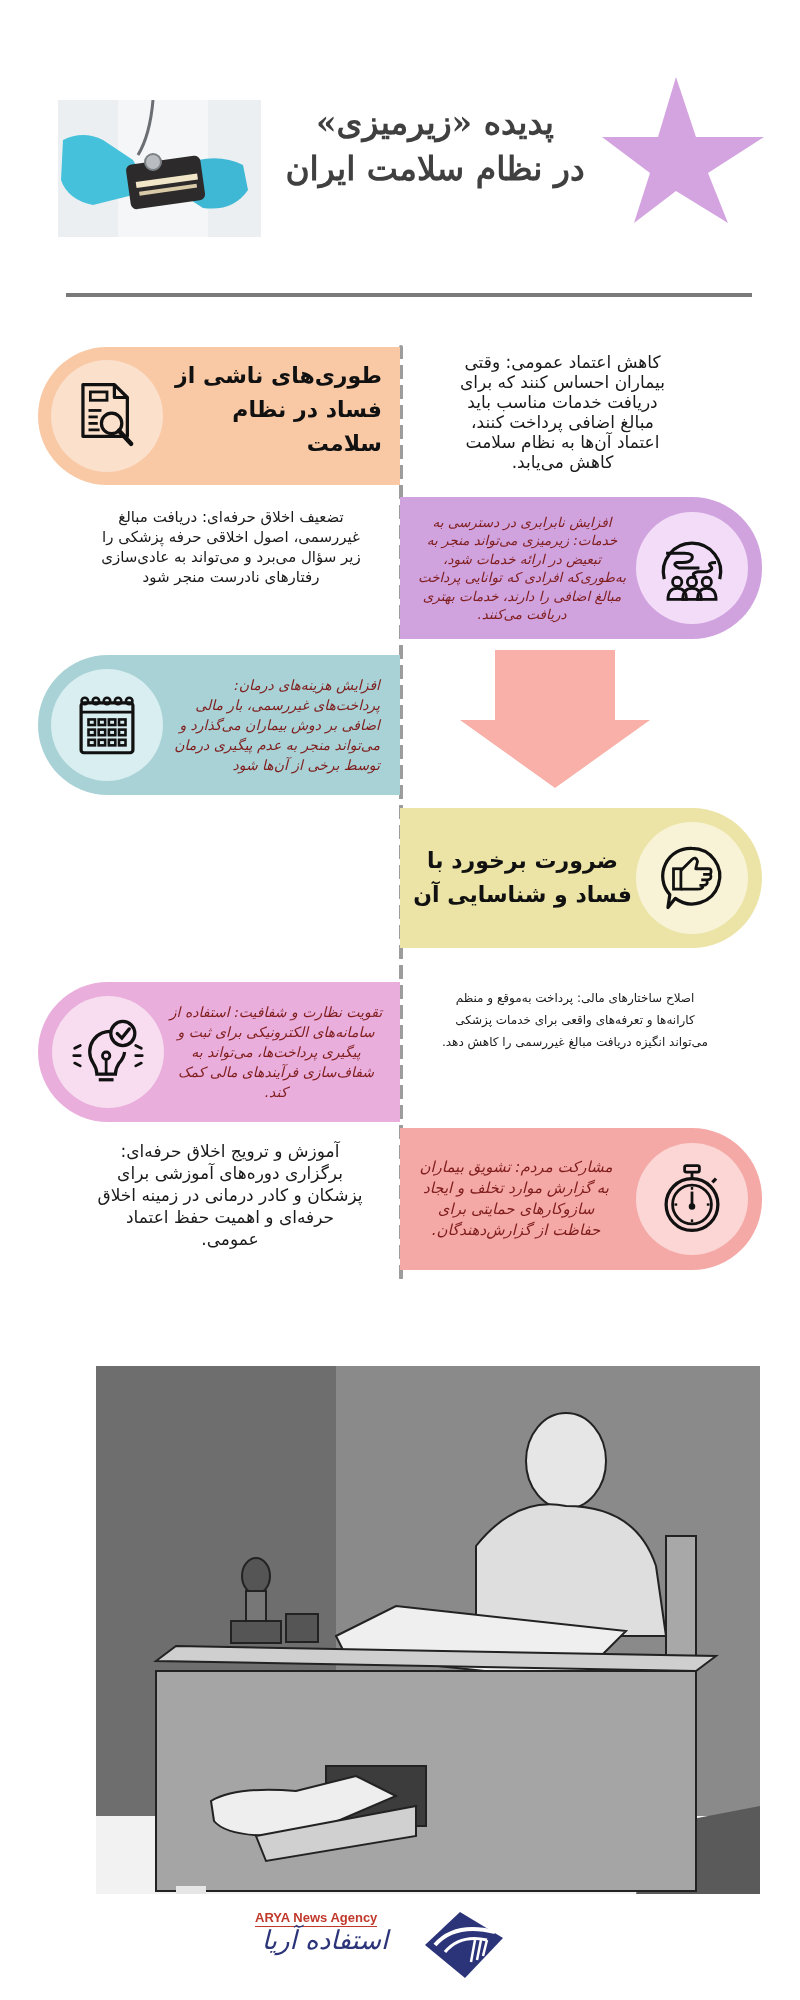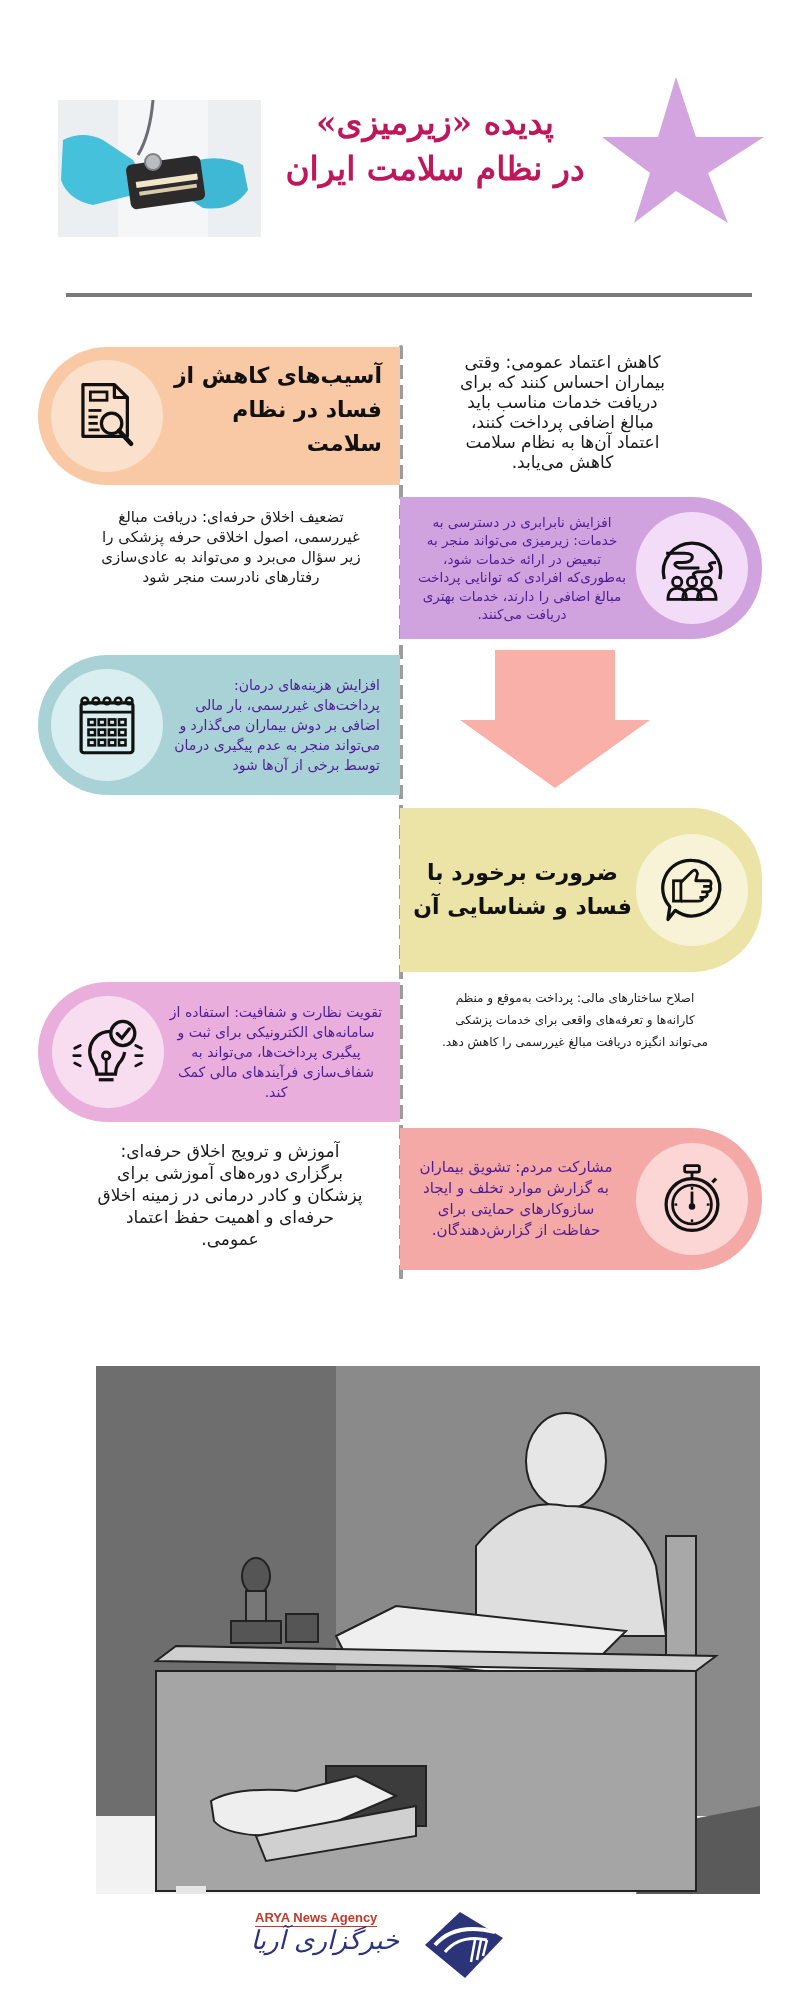--- a/index.html
+++ b/index.html
@@ -4,36 +4,36 @@
 <style>
   * { box-sizing: border-box; margin: 0; padding: 0; }
   html, body { width: 800px; height: 2000px; background: #ffffff; overflow: hidden; }
   body { position: relative; font-family: "DejaVu Sans", sans-serif; color: #1a1a1a; }
   .abs { position: absolute; }
 
   
   .hero-photo { left: 58px; top: 100px; width: 203px; height: 137px; overflow: hidden;
     background: linear-gradient(135deg, #eef1f4 0%, #e3e7ea 60%, #d9dde0 100%); }
   .title { left: 270px; top: 100px; width: 330px; text-align: center; direction: rtl;
-    font-family: "DejaVu Serif", serif; font-weight: bold; font-size: 33px; line-height: 46px; color: #be185d; }
+    font-family: "DejaVu Serif", serif; font-weight: bold; font-size: 33px; line-height: 46px; color: #404040; }
   .star { left: 598px; top: 75px; width: 170px; height: 150px; }
   .divider { left: 66px; top: 293px; width: 686px; height: 4px; background: #7a7a7a; }
 
   
   .timeline { left: 399px; top: 345px; width: 4px; height: 935px;
     background: repeating-linear-gradient(to bottom, #9c9c9c 0 14px, transparent 14px 20px); border-radius: 2px; }
 
   .bubble { position: absolute; display: flex; align-items: center; direction: rtl; }
   .bubble-left { border-radius: 70px 0 0 70px; flex-direction: row-reverse; }
   .bubble-right { border-radius: 0 70px 70px 0; flex-direction: row; }
   .bubble-right::before, .bubble-left::after { content: ""; position: absolute; top: 0; bottom: 0; width: 22px; }
   .icon-disc { width: 112px; height: 112px; border-radius: 50%; display: flex; align-items: center; justify-content: center; flex-shrink: 0; }
   .icon-disc svg { width: 74px; height: 74px; }
   .b-heading { font-family: "DejaVu Sans", sans-serif; font-weight: bold; font-size: 22px; line-height: 34px; text-align: right; color: #111; }
-  .b-text { font-size: 14px; line-height: 19px; text-align: center; color: #4c1d95; }
+  .b-text { font-size: 14px; line-height: 19px; text-align: center; color: #7f1d1d; font-style: italic; }
   .plain { position: absolute; direction: rtl; text-align: center; font-size: 15px; line-height: 20px; color: #1a1a1a; }
 
   .arrow { left: 460px; top: 650px; width: 190px; height: 138px; }
 
   .cartoon { left: 96px; top: 1366px; width: 664px; height: 528px; background: #7b7b7b; overflow: hidden; }
   .logo { left: 245px; top: 1905px; width: 270px; height: 80px; }
   .logo-en { position: absolute; left: 10px; top: 5px; font-family: "Liberation Sans", sans-serif; font-weight: bold; font-size: 13px; color: #c0392b; border-bottom: 1.5px solid #c0392b; padding-bottom: 1px; }
   .logo-fa { position: absolute; left: 0px; top: 20px; width: 160px; text-align: center; direction: rtl; font-family: "DejaVu Serif", serif; font-style: italic; font-size: 26px; color: #2c3479; }
 </style>
 </head>
@@ -74,21 +74,21 @@
       <rect x="22" y="14" width="18" height="9" fill="none" stroke="#111" stroke-width="3"></rect>
       <line x1="20" y1="34" x2="34" y2="34" stroke="#111" stroke-width="3"></line>
       <line x1="20" y1="41" x2="30" y2="41" stroke="#111" stroke-width="3"></line>
       <line x1="20" y1="48" x2="30" y2="48" stroke="#111" stroke-width="3"></line>
       <line x1="20" y1="55" x2="32" y2="55" stroke="#111" stroke-width="3"></line>
       <circle cx="45" cy="48" r="11" fill="#fbe0cc" stroke="#111" stroke-width="3.5"></circle>
       <line x1="53" y1="56" x2="66" y2="70" stroke="#111" stroke-width="5" stroke-linecap="round"></line>
     </svg>
   </div>
   <div style="flex:1; padding-right:4px; align-self:flex-start; margin-top:12px;">
-    <div class="b-heading">آسیب‌های کاهش از</div>
+    <div class="b-heading">طوری‌های ناشی از</div>
     <div class="b-heading">فساد در نظام سلامت</div>
   </div>
 </div>
 
 <div class="plain" style="left:455px; top:352px; width:215px; font-size:17px; line-height:20px;">کاهش اعتماد عمومی: وقتی بیماران احساس کنند که برای دریافت خدمات مناسب باید مبالغ اضافی پرداخت کنند، اعتماد آن‌ها به نظام سلامت کاهش می‌یابد.</div>
 
 <div class="bubble bubble-right" style="left:400px; top:497px; width:362px; height:142px; background:#d0a3df; padding-left:12px; padding-right:14px;">
   <div class="icon-disc" style="background:#f3dcf8;">
     <svg viewBox="0 0 80 80">
       <path d="M10 52 A 31 31 0 1 1 70 52" fill="none" stroke="#111" stroke-width="3.5"></path>
@@ -133,21 +133,21 @@
       </g>
     </svg>
   </div>
   <div class="b-text" style="flex:1; text-align:right; padding-right:6px; font-size:14px; line-height:20px;">افزایش هزینه‌های درمان: پرداخت‌های غیررسمی، بار مالی اضافی بر دوش بیماران می‌گذارد و می‌تواند منجر به عدم پیگیری درمان توسط برخی از آن‌ها شود</div>
 </div>
 
 <svg class="abs arrow" viewBox="0 0 190 138">
   <polygon points="35,0 155,0 155,70 190,70 95,138 0,70 35,70" fill="#f8b0a8"></polygon>
 </svg>
 
-<div class="bubble bubble-right" style="left:400px; top:808px; width:362px; height:164px; background:#ece4a6; padding-left:13px; padding-right:14px;">
+<div class="bubble bubble-right" style="left:400px; top:808px; width:362px; height:140px; background:#ece4a6; padding-left:13px; padding-right:14px;">
   <div class="icon-disc" style="background:#f8f3d6;">
     <svg viewBox="0 0 80 80">
       <path d="M40 8 A 30 30 0 1 1 22 62 L 14 72 L 16 58 A 30 30 0 0 1 40 8 Z" fill="none" stroke="#111" stroke-width="3.5" stroke-linejoin="round"></path>
       <rect x="20" y="30" width="8" height="22" fill="none" stroke="#111" stroke-width="3"></rect>
       <path d="M28 32 L40 20 Q44 16 46 22 L44 30 H58 Q62 30 60 36 H52 M60 36 Q62 42 56 42 H50 M56 42 Q58 48 52 48 H48 M52 48 Q52 52 46 52 H28" fill="none" stroke="#111" stroke-width="3" stroke-linejoin="round"></path>
     </svg>
   </div>
   <div style="flex:1; padding-right:4px;">
     <div class="b-heading" style="text-align:center;">ضرورت برخورد با</div>
     <div class="b-heading" style="text-align:center;">فساد و شناسایی آن</div>
@@ -225,20 +225,20 @@
     <rect x="230" y="400" width="100" height="60" fill="#3c3c3c" stroke="#222" stroke-width="2"></rect>
 
     <path d="M115 435 Q 140 420 200 425 L 260 410 L 300 430 L 230 460 L 180 470 Q 130 470 118 455 Z" fill="#eeeeee" stroke="#222" stroke-width="2"></path>
     <polygon points="160,470 320,440 320,470 170,495" fill="#d0d0d0" stroke="#222" stroke-width="2"></polygon>
     <rect x="80" y="520" width="30" height="8" fill="#e6e6e6"></rect>
   </svg>
 </div>
 
 <div class="abs logo">
   <span class="logo-en">ARYA News Agency</span>
-  <span class="logo-fa">خبرگزاری آریا</span>
+  <span class="logo-fa">استفاده آریا</span>
   <svg style="position:absolute; left:170px; top:5px;" width="90" height="70" viewBox="0 0 90 70">
     <polygon points="10,35 45,2 88,28 50,68" fill="#2c3479"></polygon>
     <path d="M20 35 Q 40 12 80 22" stroke="#fff" stroke-width="4" fill="none"></path>
     <path d="M30 42 Q 45 24 72 30" stroke="#fff" stroke-width="3" fill="none"></path>
     <path d="M60 30 L 56 52 M 66 30 L 62 50 M 72 30 L 68 46" stroke="#fff" stroke-width="2.5"></path>
   </svg>
 </div>
 
 </body></html>

